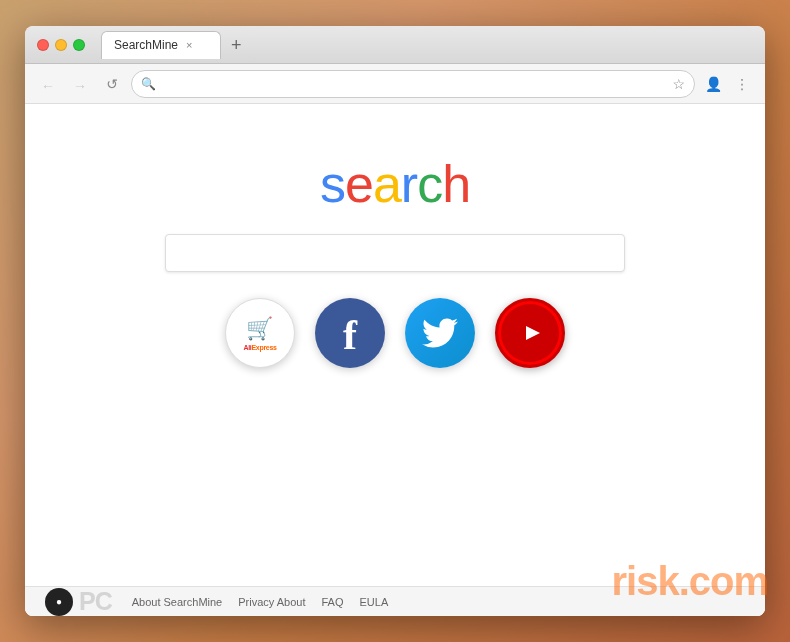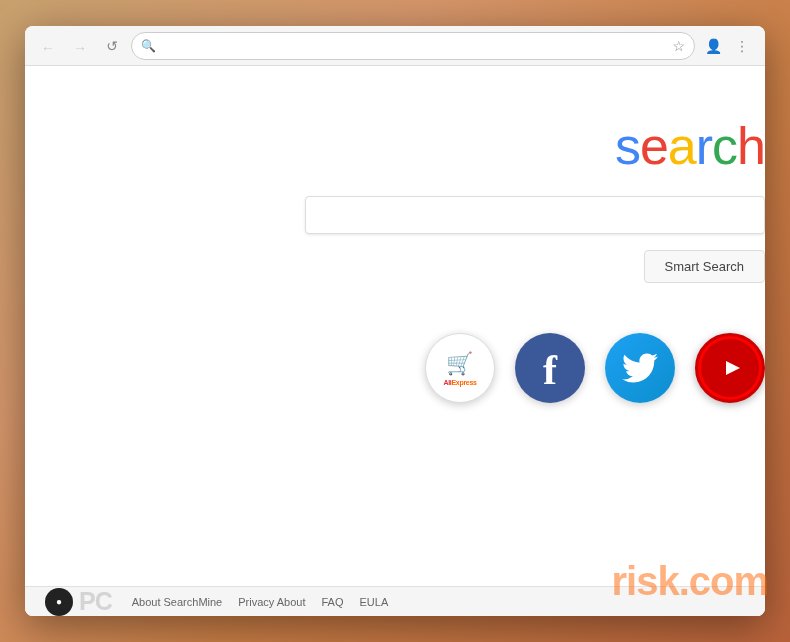--- a/index.html
+++ b/index.html
@@ -162,21 +162,21 @@
       gap: 2px;
       align-items: center;
     }
 
     
     .page-content {
       flex: 1;
       background: white;
       display: flex;
       flex-direction: column;
-      align-items: flex-end;
+      align-items: center;
       padding-top: 50px;
       position: relative;
       overflow: hidden;
     }
 
     
     .search-logo {
       font-size: 52px;
       font-weight: 400;
       margin-bottom: 20px;
@@ -348,20 +348,34 @@
       color: #666;
       text-decoration: none;
       cursor: pointer;
     }
   </style>
 </head>
 <body>
 
 <div class="browser-window">
 
+  <div class="title-bar">
+    <div class="traffic-lights">
+      <div class="traffic-light close"></div>
+      <div class="traffic-light minimize"></div>
+      <div class="traffic-light maximize"></div>
+    </div>
+    <div class="tab-area">
+      <div class="tab">
+        <span>SearchMine</span>
+        <span class="tab-close">×</span>
+      </div>
+      <button class="tab-new">+</button>
+    </div>
+  </div>
 
   <div class="nav-bar">
     <button class="nav-btn disabled">
       <span>←</span>
     </button>
     <button class="nav-btn disabled">
       <span>→</span>
     </button>
     <button class="nav-btn">
       <span>↺</span>
@@ -386,21 +400,20 @@
   <div class="page-content">
 
     <div class="search-logo">
       <span class="logo-s">s</span><span class="logo-e">e</span><span class="logo-a">a</span><span class="logo-r">r</span><span class="logo-c">c</span><span class="logo-h">h</span>
     </div>
 
     <div class="search-box-wrapper">
       <input class="search-box-input" type="text" style="">
     </div>
 
-    <button class="smart-search-btn">Smart Search</button>
 
     <div class="social-icons-row">
 
       <div class="social-icon aliexpress">
         <div class="aliexpress-inner">
           <div class="aliexpress-cart">🛒</div>
           <div class="aliexpress-text">Ali<span>Express</span></div>
         </div>
       </div>
 

